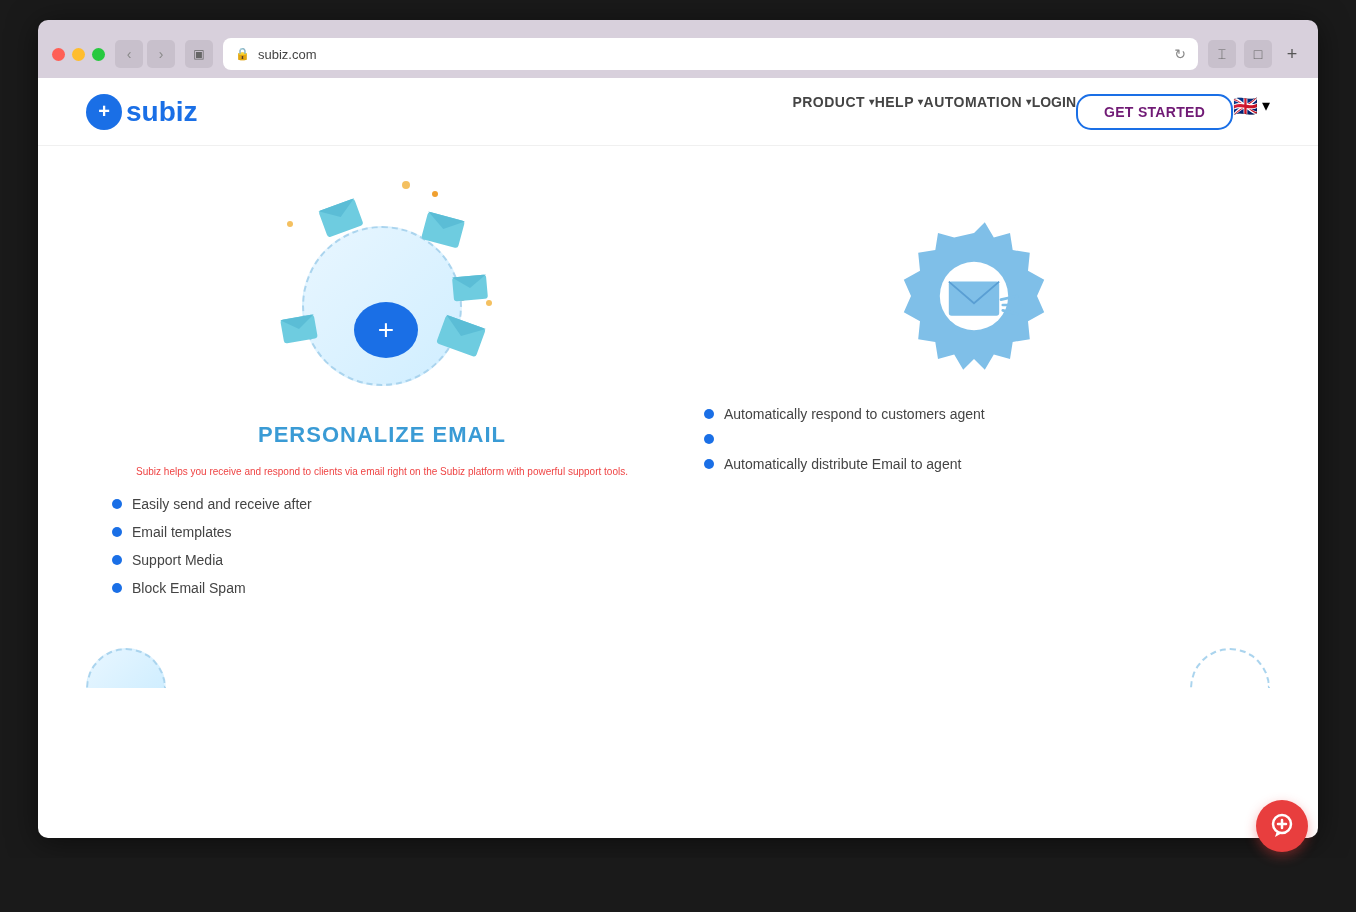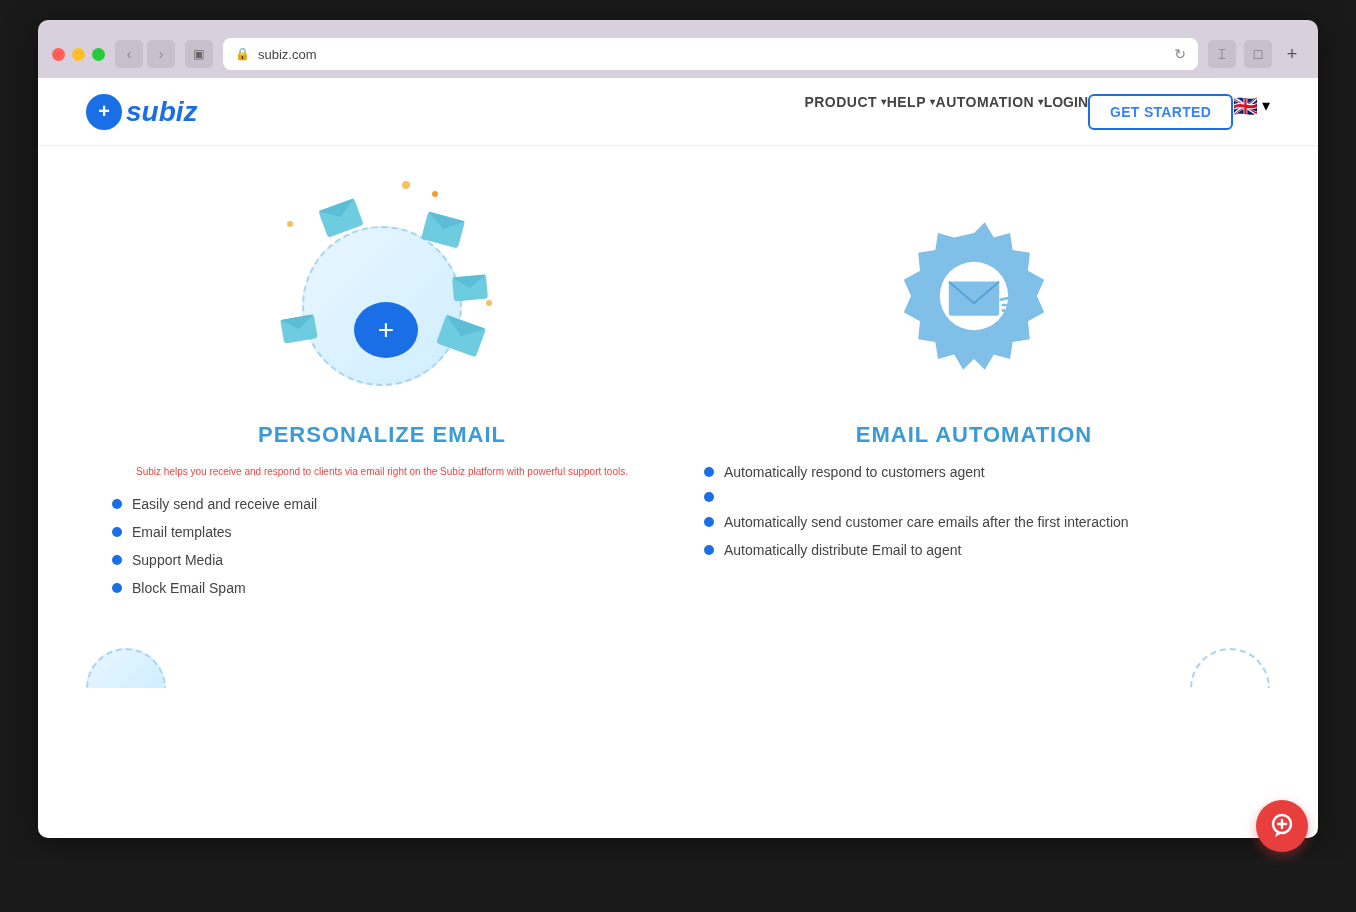--- a/index.html
+++ b/index.html
@@ -125,21 +125,20 @@
       display: flex; align-items: center; justify-content: center;
       color: white;
       font-size: 20px;
       font-weight: bold;
     }
 
     .logo-text {
       font-size: 28px;
       font-weight: 700;
       color: #1a6fe6;
-      font-style: italic;
     }
 
     .nav-links {
       display: flex;
       align-items: flex-start;
     }
 
     .nav-link {
       font-size: 14px;
       font-weight: 600;
@@ -156,23 +155,23 @@
 
     .nav-login {
       font-size: 14px;
       font-weight: 600;
       color: #444;
       cursor: pointer;
     }
 
     .nav-get-started {
       border: 2px solid #1a6fe6;
-      color: #3b82f6;
-      padding: 8px 20px;
-      border-radius: 6px;
+      color: #701a75;
+      padding: 8px 26px;
+      border-radius: 15px;
       font-size: 14px;
       font-weight: 700;
       cursor: pointer;
       letter-spacing: 0.3px;
     }
 
     .flag-btn {
       display: flex;
       align-items: center;
       gap: 4px;
@@ -469,21 +468,21 @@
 
             <div style="position:absolute;width:10px;height:10px;border-radius:50%;border:1.5px solid #aaa;bottom:95px;right:25px;"></div>
           </div>
         </div>
 
         <h2 class="section-title">PERSONALIZE EMAIL</h2>
         <p class="section-desc">Subiz helps you receive and respond to clients via email right on the Subiz platform with powerful support tools.</p>
         <ul class="feature-list">
           <li class="feature-item">
             <div class="feature-dot"></div>
-            <span>Easily send and receive email</span>
+            <span>Easily send and receive after</span>
           </li>
           <li class="feature-item">
             <div class="feature-dot"></div>
             <span>Email templates</span>
           </li>
           <li class="feature-item">
             <div class="feature-dot"></div>
             <span>Support Media</span>
           </li>
           <li class="feature-item">
@@ -506,32 +505,27 @@
 
               <polyline points="72,84 100,108 128,84" fill="none" stroke="#5a9fd4" stroke-width="2"></polyline>
 
               <line x1="130" y1="104" x2="148" y2="100" stroke="#7fbfe8" stroke-width="3" stroke-linecap="round"></line>
               <line x1="132" y1="110" x2="152" y2="110" stroke="#7fbfe8" stroke-width="3" stroke-linecap="round"></line>
               <line x1="132" y1="116" x2="148" y2="120" stroke="#7fbfe8" stroke-width="3" stroke-linecap="round"></line>
             </svg>
           </div>
         </div>
 
-        <h2 class="section-title">EMAIL AUTOMATION</h2>
         <ul class="feature-list">
           <li class="feature-item">
             <div class="feature-dot"></div>
             <span>Automatically respond to customers agent</span>
           </li>
           <li class="feature-item">
             <div class="feature-dot"></div>
-          </li>
-          <li class="feature-item">
-            <div class="feature-dot"></div>
-            <span>Automatically send customer care emails after the first interaction</span>
           </li>
           <li class="feature-item">
             <div class="feature-dot"></div>
             <span>Automatically distribute Email to agent</span>
           </li>
         </ul>
       </div>
     </div>
 
     <div class="bottom-partial">

